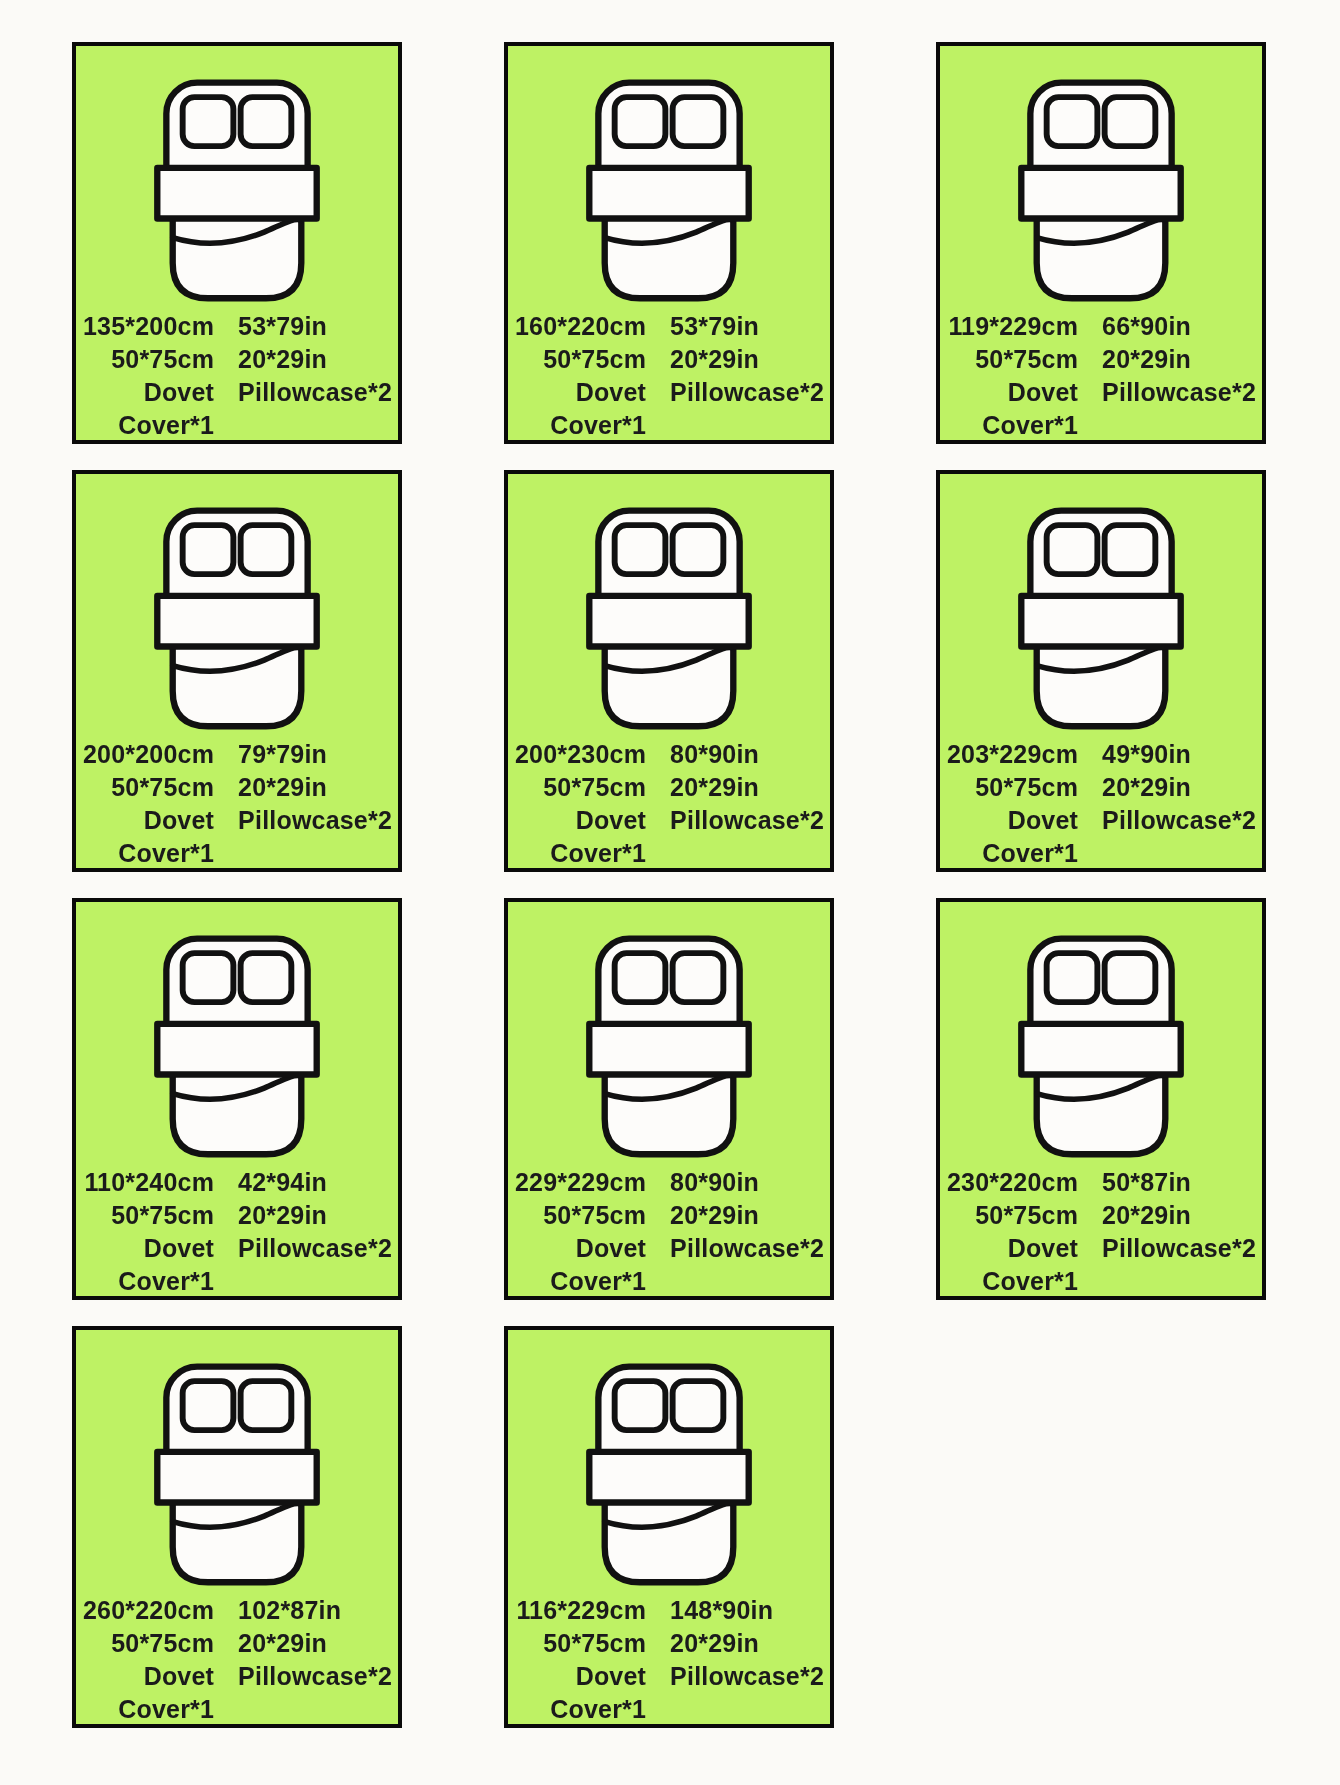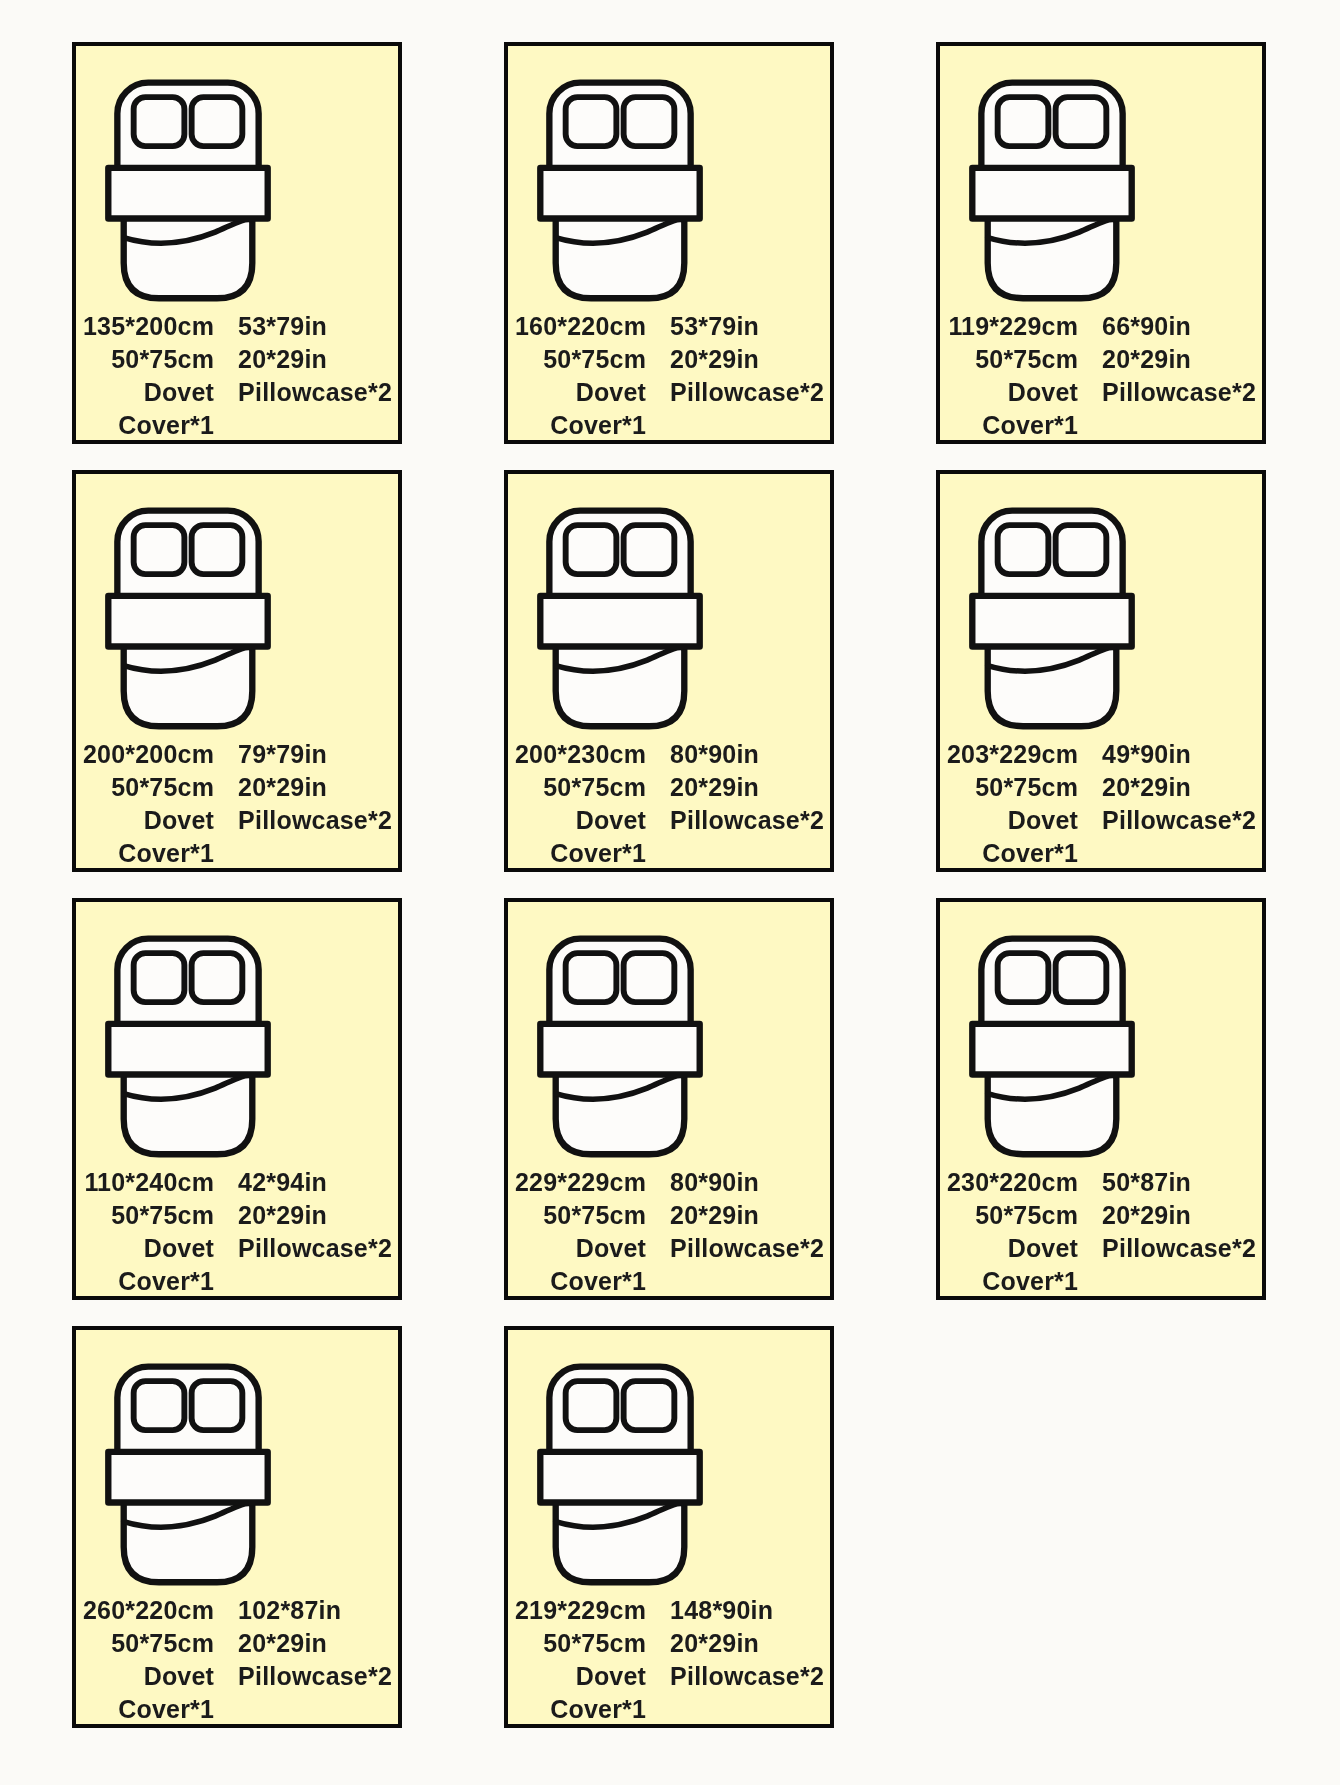--- a/index.html
+++ b/index.html
@@ -13,23 +13,24 @@
   .grid {
     display: grid;
     grid-template-columns: repeat(3, 330px);
     grid-auto-rows: 402px;
     column-gap: 102px;
     row-gap: 26px;
     padding: 42px 0 0 72px;
   }
   .cell {
     border: 4px solid #0a0a0a;
-    background: #fef9c3;
+    background: #bef264;
     display: flex;
     flex-direction: column;
+    align-items: center;
     justify-content: space-between;
     padding: 24px 6px 30px 6px;
   }
   .bed-svg {
     width: 212px;
     height: 240px;
     flex: 0 0 auto;
   }
   .specs {
     display: grid;
@@ -296,21 +297,21 @@
       <rect x="55" y="30" width="56" height="54" rx="13" fill="#fdfcfa" stroke-width="6.5"></rect>
       <rect x="119" y="30" width="56" height="54" rx="13" fill="#fdfcfa" stroke-width="6.5"></rect>
 
       <path d="M 44 150 L 44 213 Q 44 252 83 252 L 147 252 Q 186 252 186 213 L 186 150" fill="#fdfcfa" stroke-width="7"></path>
 
       <path d="M 44 185 C 80 196 115 191 145 179 C 162 172 178 162 186 166" stroke-width="6"></path>
 
       <rect x="27" y="108" width="176" height="56" fill="#fdfcfa" stroke-width="7"></rect>
     </svg>
     <div class="specs">
-      <span class="l">219*229cm</span>
+      <span class="l">116*229cm</span>
       <span class="r">148*90in</span>
       <span class="l">50*75cm</span>
       <span class="r">20*29in</span>
       <span class="l">Dovet Cover*1</span>
       <span class="r">Pillowcase*2</span>
     </div>
   </div>
 </div>
 
 </body></html>

